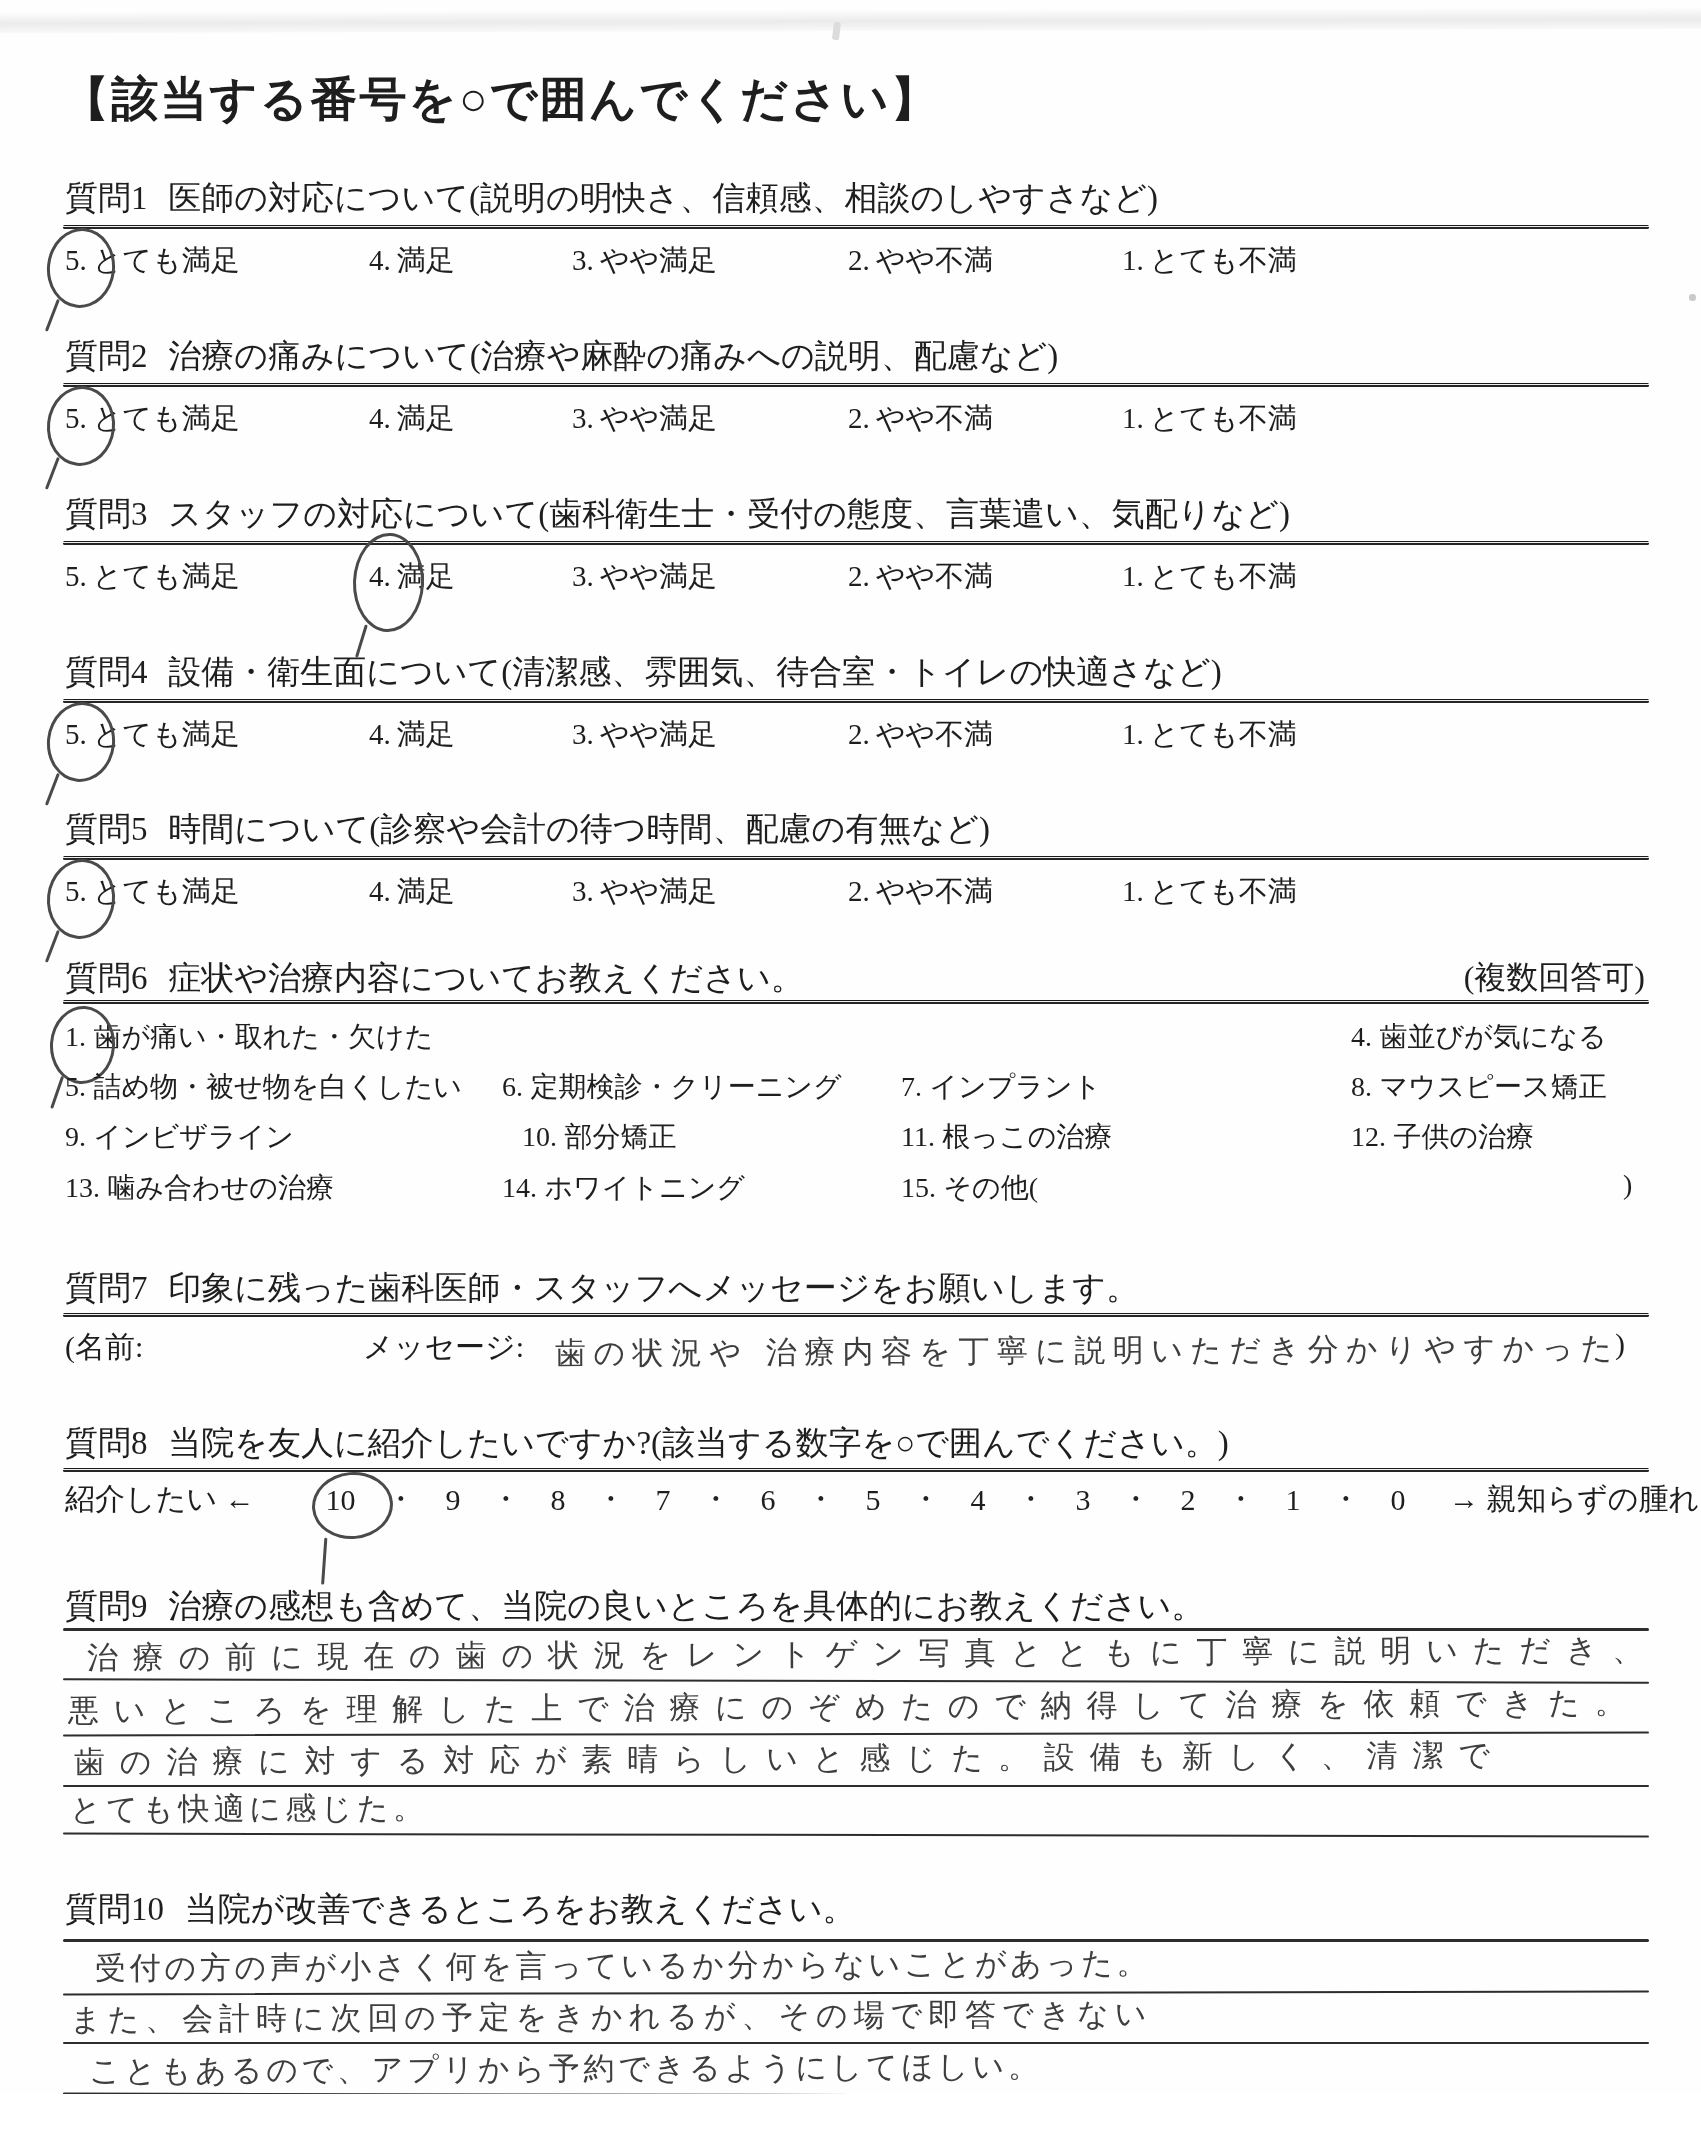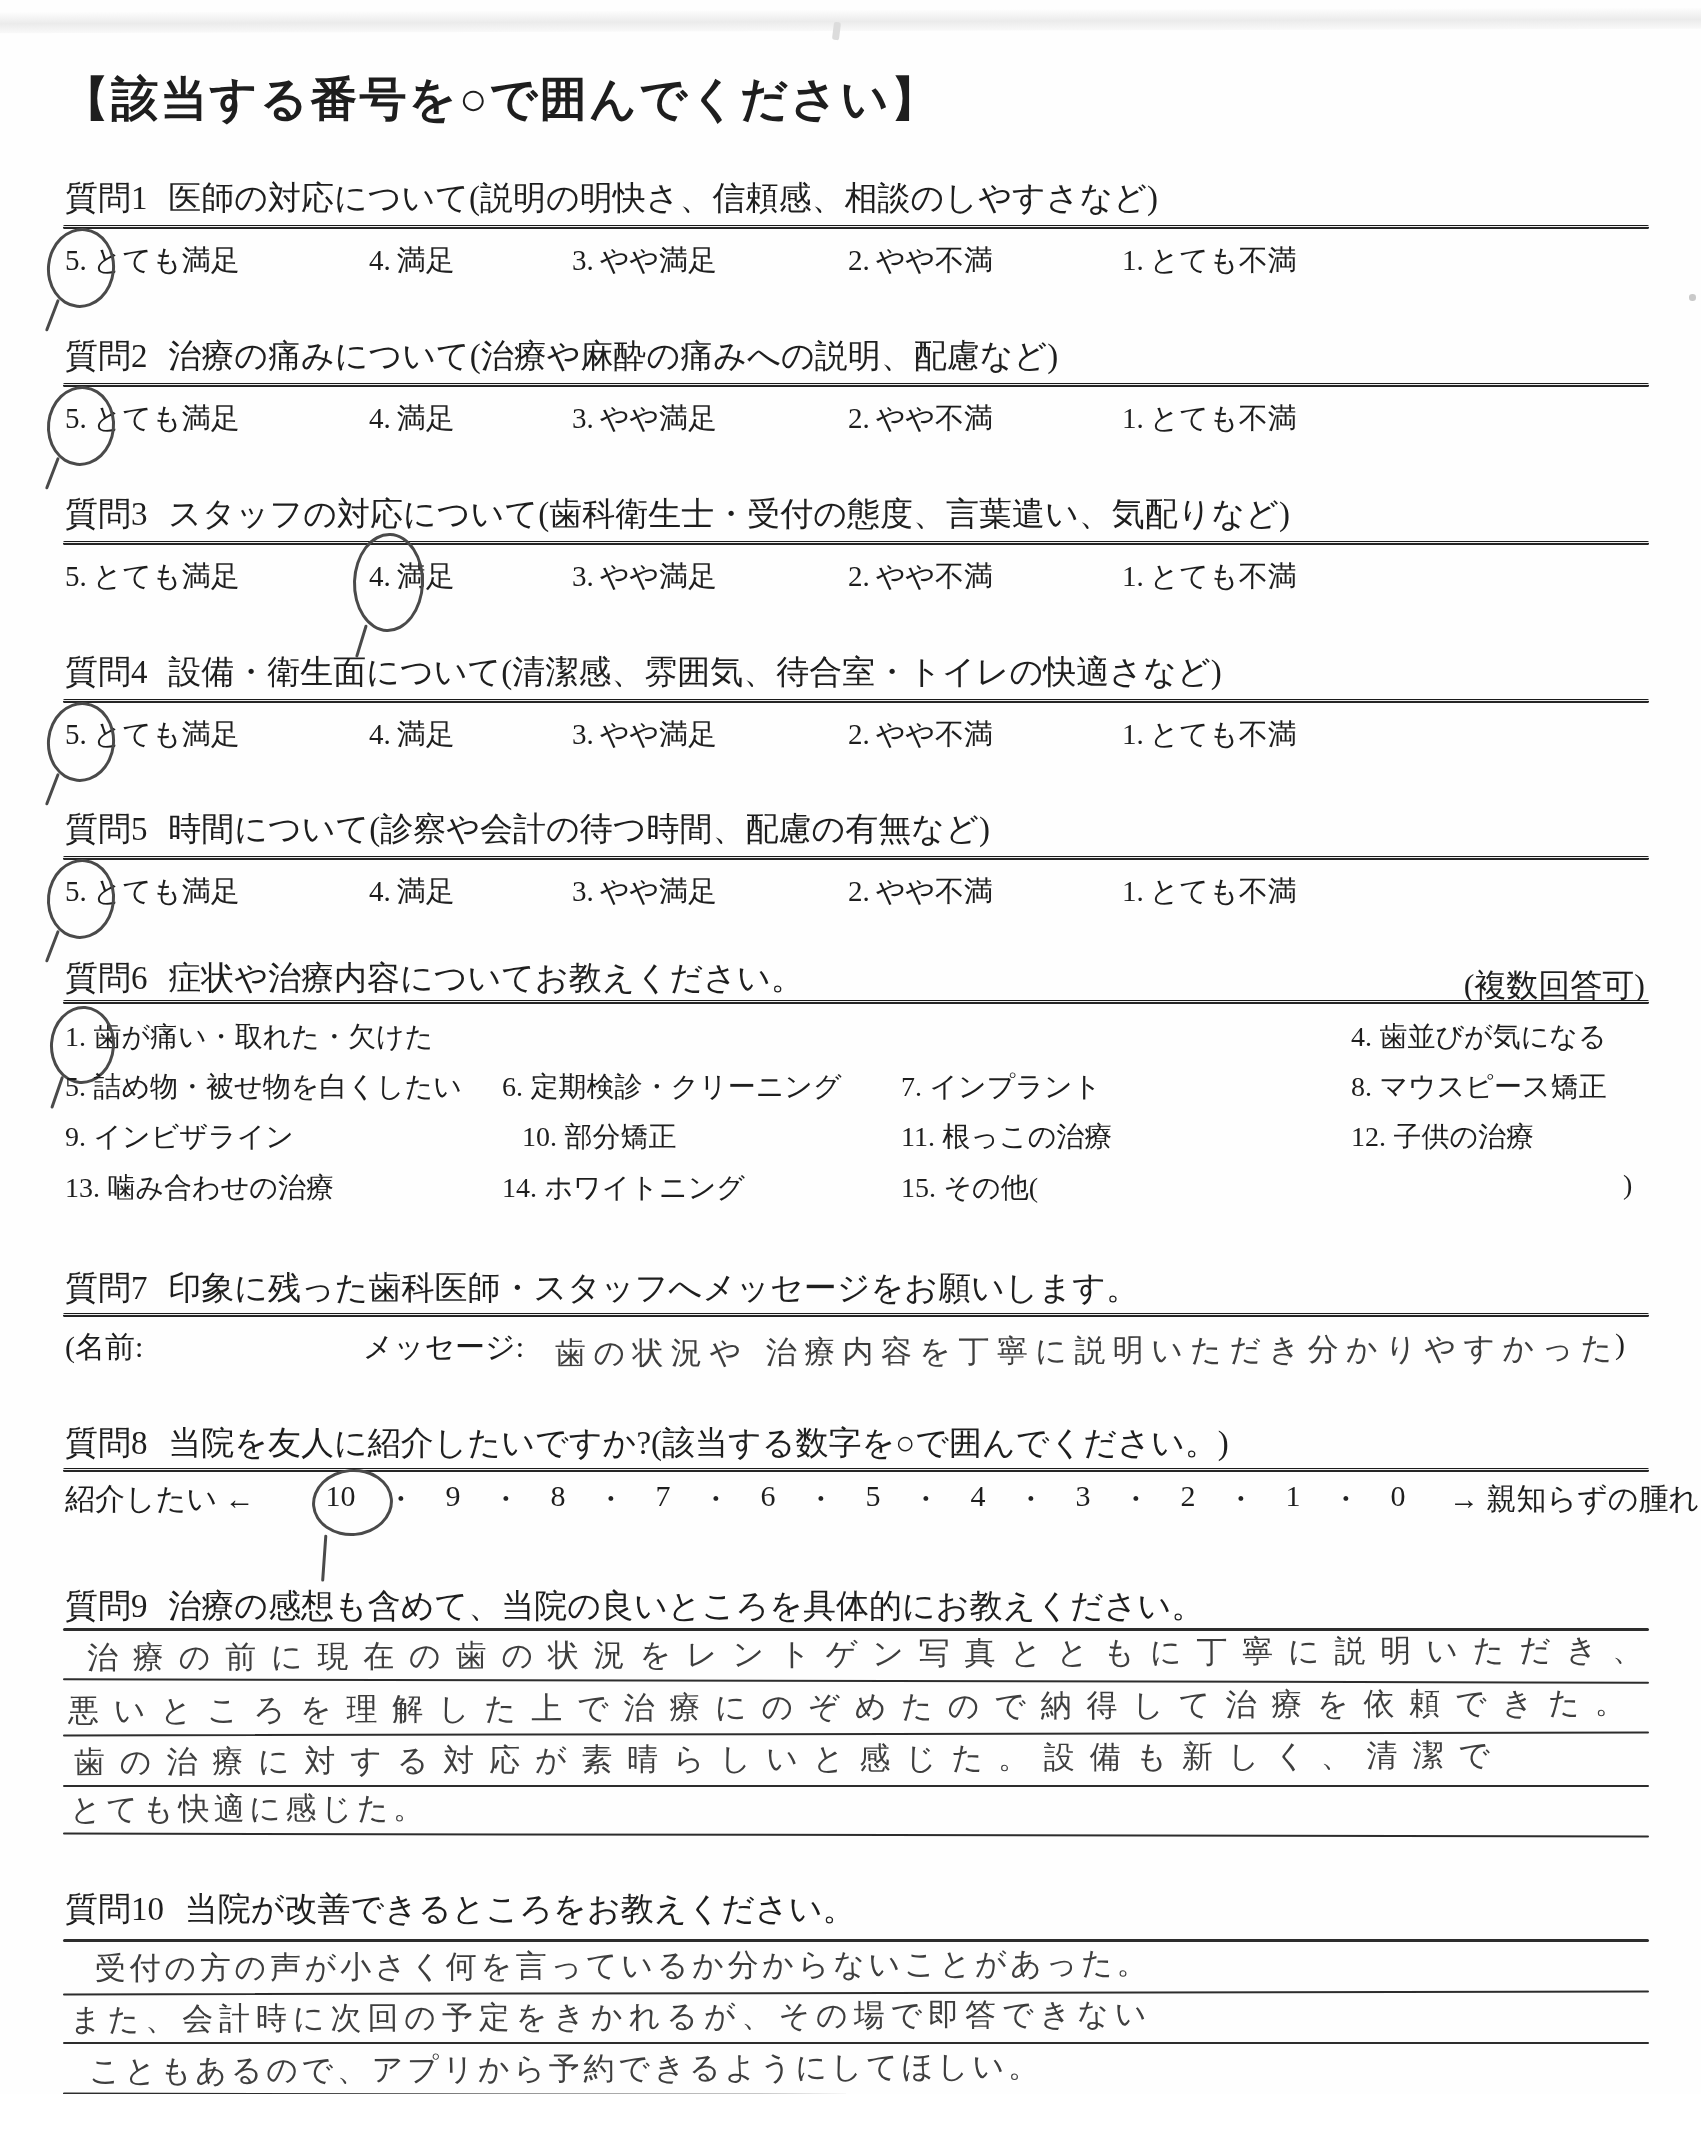--- a/index.html
+++ b/index.html
@@ -9,32 +9,32 @@
         background:linear-gradient(180deg,#fdfdfd 0%,#ebebeb 55%,#f9f9f9 100%);
         transform:rotate(-0.15deg);}
   .scan-notch{position:absolute;top:22px;left:833px;width:6.6px;height:17.7px;background:#dcdcdc;
         transform:rotate(7deg);border-radius:2.2px;}
   .speck{position:absolute;width:6.6px;height:6.6px;border-radius:50%;background:#c9c9c9;}
   .title{position:absolute;left:62px;top:68px;margin:0;font-size:47px;font-weight:700;
         letter-spacing:2.2px;white-space:nowrap;}
   .qblock{position:absolute;left:0;width:1701px;}
   .qheading{position:absolute;left:65px;top:0;font-size:33px;white-space:nowrap;}
   .qlabel{margin-right:20.7px;}
-  .qnote{position:absolute;right:56px;top:8px;font-size:32px;}
+  .qnote{position:absolute;right:56px;top:0;font-size:32px;}
   .rule{position:absolute;left:63px;top:49px;width:1586px;height:4.4px;border-radius:1.5px;
         background:linear-gradient(180deg,#1a1a1a 0%,#1a1a1a 36%,#efefef 36%,#efefef 56%,#262626 56%,#262626 100%);}
   .optrow{position:absolute;left:0;top:65px;width:1701px;height:59px;font-size:29px;}
   .opt{position:absolute;top:0;white-space:nowrap;}
   .opt .num{margin-right:5.9px;}
   .q6row{position:absolute;left:0;width:1701px;height:44px;font-size:28px;}
   .q6opt{position:absolute;top:0;white-space:nowrap;}
   .q6opt .num{margin-right:7.4px;}
   .fieldrow{position:absolute;left:0;top:59px;width:1701px;font-size:30px;}
   .flabel{position:absolute;top:0;white-space:nowrap;}
-  .q8row{position:absolute;left:65px;top:58px;font-size:30px;display:flex;align-items:flex-start;
+  .q8row{position:absolute;left:65px;top:58px;font-size:30px;display:flex;align-items:center;
         gap:30px;white-space:nowrap;}
   .q8num{position:relative;}
   .q8first{margin-left:41px;}
   .q8dot{color:#222;}
   .q8right{margin-left:13.3px;}
   .hw{position:absolute;font-family:"DejaVu Sans",sans-serif;color:#3e3e3e;font-size:31px;
         white-space:nowrap;transform:rotate(-0.3deg);}
   .ansrule{position:absolute;left:63px;width:1586px;height:2.2px;background:#2d2d2d;border-radius:1.5px;}
   .circle-mark{position:absolute;border:3px solid #4a4a4a;border-radius:50%;pointer-events:none;}
   .circle-mark::after{content:"";position:absolute;left:5.9px;bottom:-29.5px;width:3px;height:34px;

